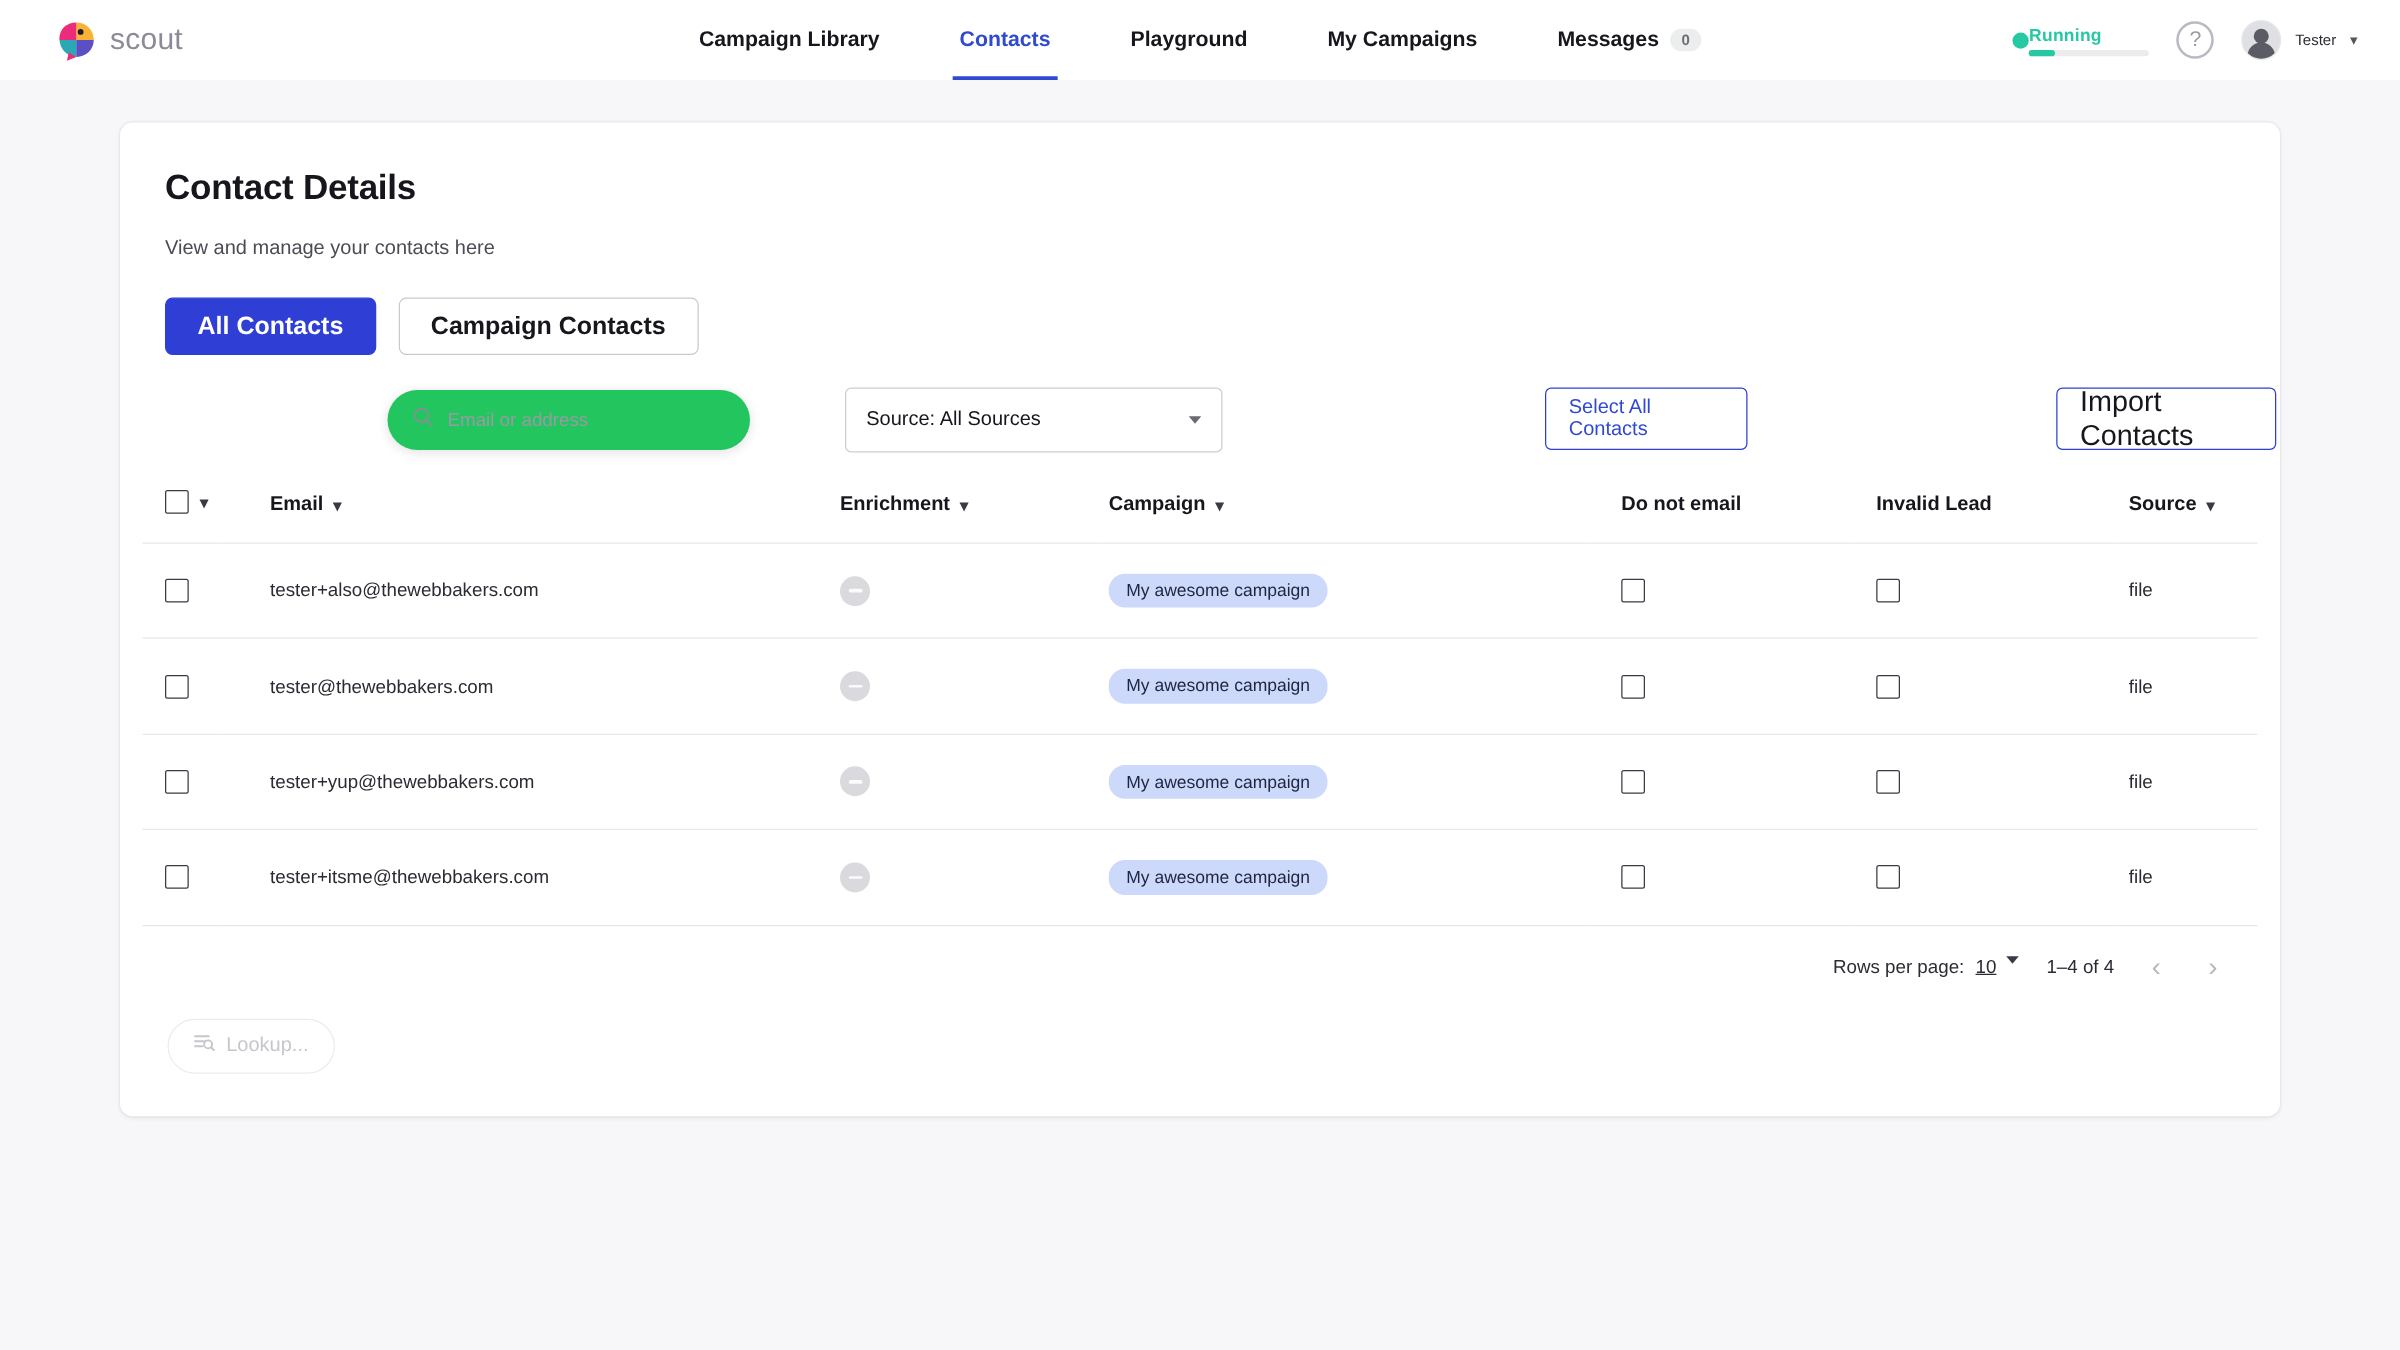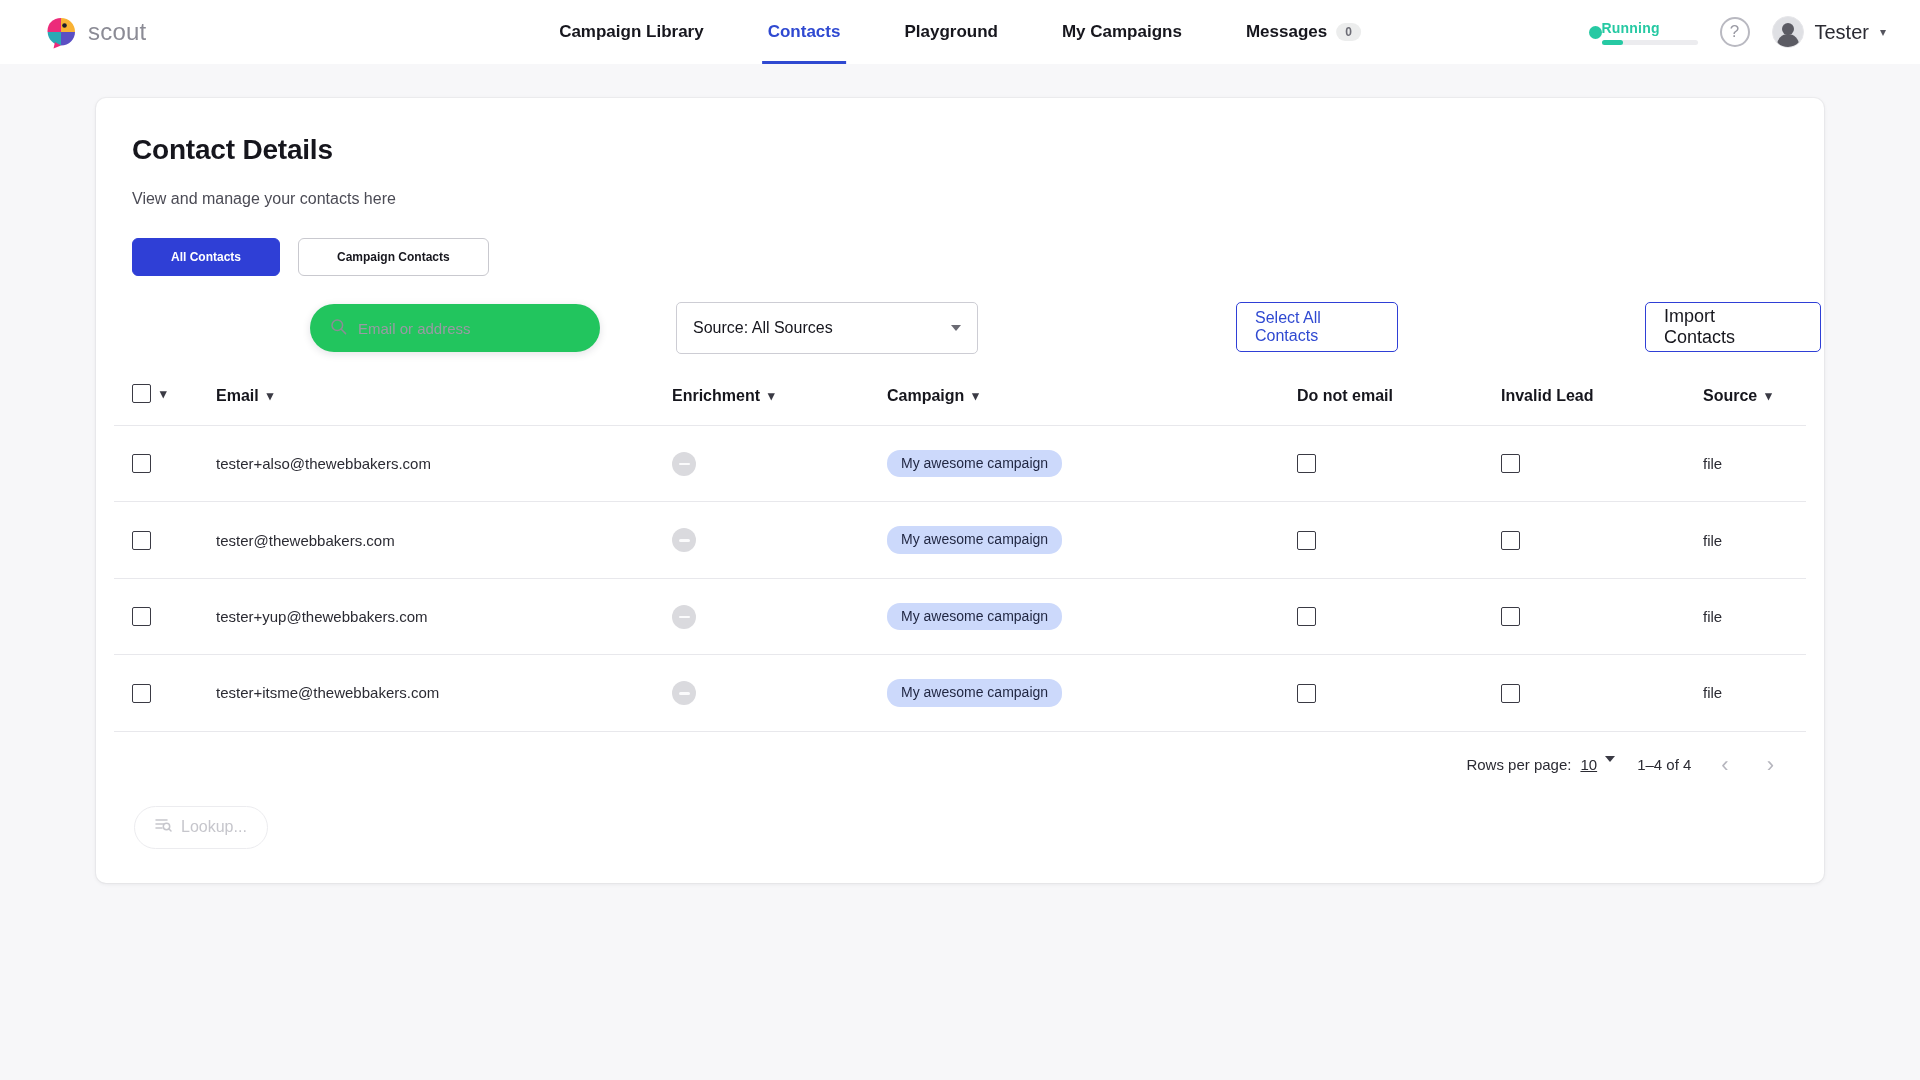--- a/index.html
+++ b/index.html
@@ -70,21 +70,21 @@
     overflow:hidden; position: relative;
   }
   .avatar::before {
     content:""; position:absolute; left:50%; top:6px; transform:translateX(-50%);
     width:12px; height:12px; border-radius:50%; background:#5b5b63;
   }
   .avatar::after {
     content:""; position:absolute; left:50%; bottom:-3px; transform:translateX(-50%);
     width:22px; height:16px; border-radius:11px 11px 0 0; background:#5b5b63;
   }
-  .user-name { font-size: 20px; color: #2b2b33; }
+  .user-name { font-size: 12px; color: #2b2b33; }
   .caret-sm { color:#55555e; font-size: 12px; }
 
   
   .page {
     background: #f7f7f9;
     height: calc(1080px - 64px);
     padding: 34px 96px 0 96px;
   }
   .card {
     background: #ffffff;
@@ -92,22 +92,22 @@
     box-shadow: 0 1px 4px rgba(20,20,40,.08), 0 0 0 1px rgba(20,20,40,.03);
     padding: 36px 0 0 0;
     min-height: 712px;
   }
   .card-inner { padding: 0 18px; }
   .title { font-size: 28px; font-weight: 700; color: #16161d; margin-left: 18px; letter-spacing:-.2px;}
   .subtitle { font-size: 16px; color: #4b4b55; margin: 24px 0 0 18px; }
 
   .tabs { display: flex; gap: 18px; margin: 30px 0 0 18px; }
   .tab-btn {
-    font-size: 12px; font-weight: 700; border-radius: 6px;
-    padding: 12px 38px; cursor: pointer; line-height: 1;
+    font-size: 20px; font-weight: 700; border-radius: 6px;
+    padding: 12px 25px; cursor: pointer; line-height: 1;
   }
   .tab-btn.primary { background: #2f3fd6; color: #fff; border: 1px solid #2f3fd6; }
   .tab-btn.ghost { background: #fff; color: #16161d; border: 1px solid #c9c9cf; }
 
   
   .filters {
     display: flex; align-items: center;
     margin: 22px 0 0 0; height: 62px; position: relative;
   }
   .search-box {
@@ -140,21 +140,21 @@
     border: 1.5px solid #2f3fd6; border-radius: 5px; background: #fff;
     height: 50px; display: flex; align-items: center; justify-content: center;
     cursor: pointer; padding: 0 18px;
   }
   .btn-select-all {
     position: absolute; left: 1122px; top: 4px; width: 162px;
     color: #2f49d1; font-size: 16px; font-weight: 500;
   }
   .btn-import {
     position: absolute; left: 1531px; top: 4px; width: 176px;
-    color: #16161d; font-size: 18px; gap: 12px;
+    color: #16161d; font-size: 23px; gap: 12px;
   }
 
   
   table { width: 100%; border-collapse: collapse; margin-top: 10px; }
   thead th {
     text-align: left; font-size: 16px; font-weight: 700; color: #16161d;
     padding: 14px 0 18px 0; border-bottom: 1px solid #e8e8ec;
     white-space: nowrap;
   }
   thead th .hd { display: inline-flex; align-items: center; gap: 8px; }

